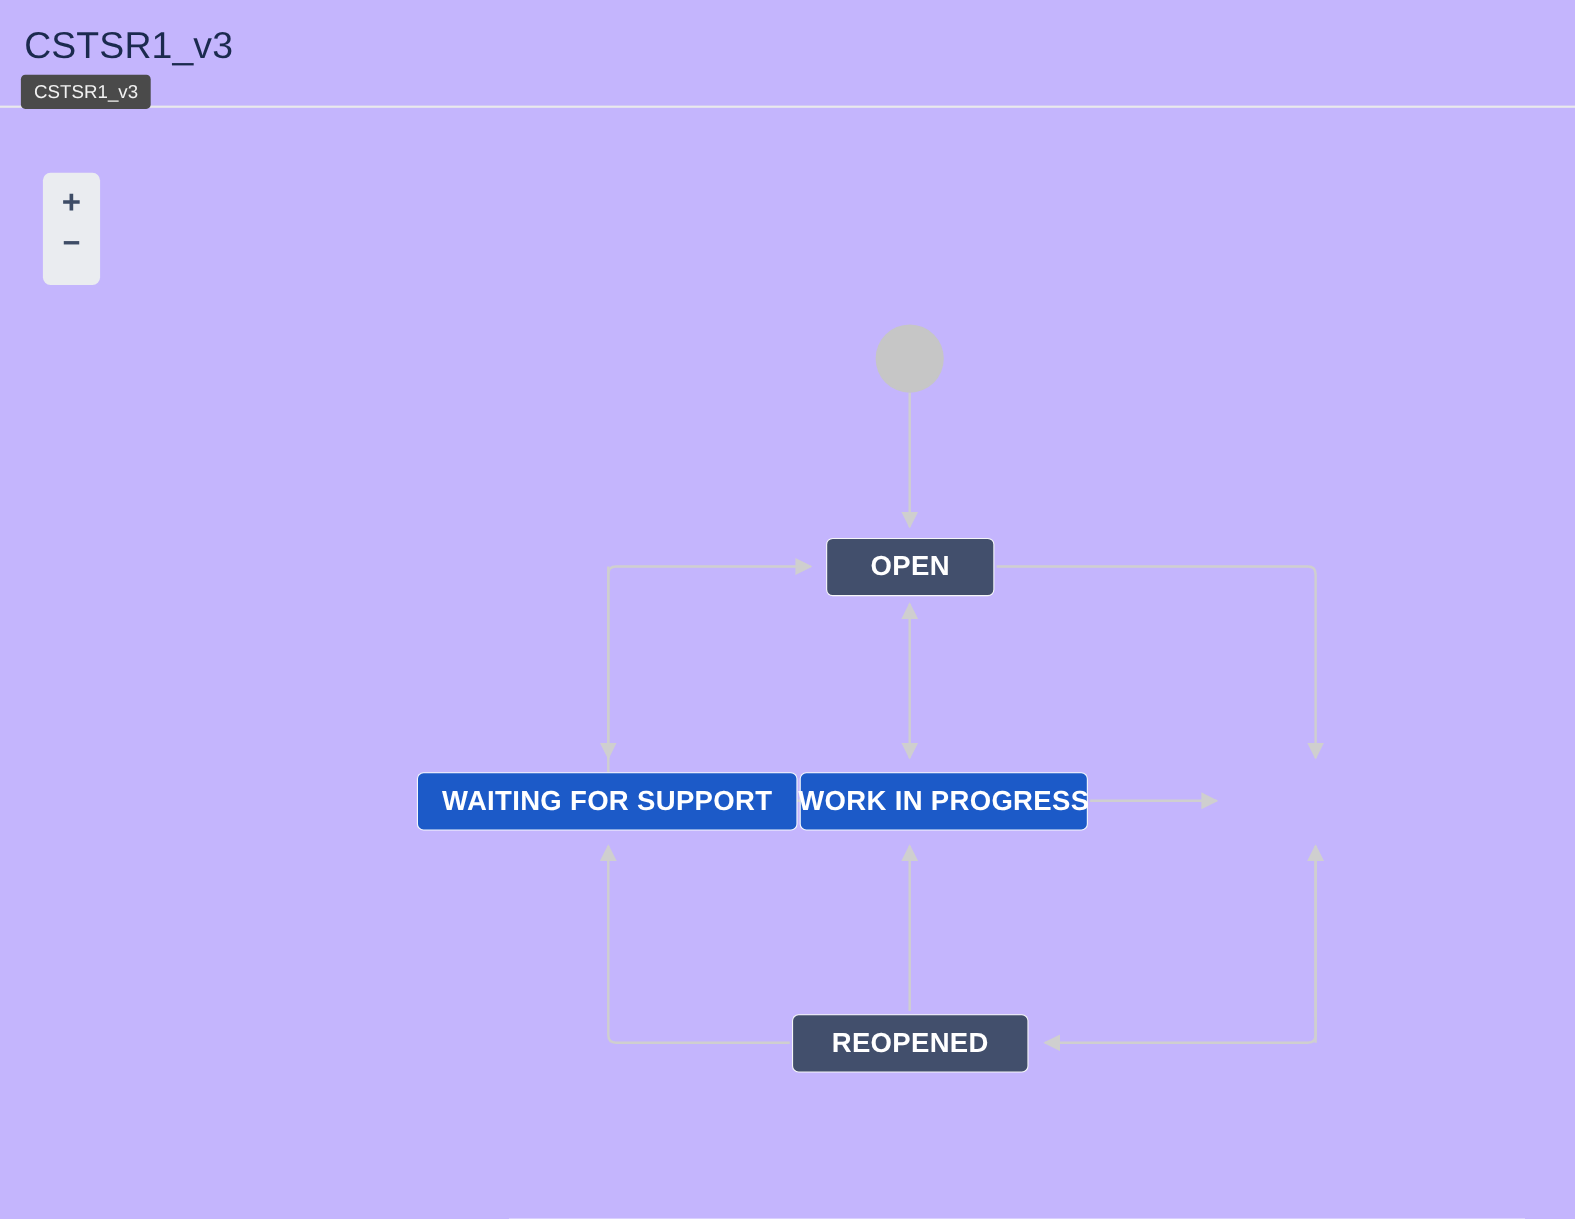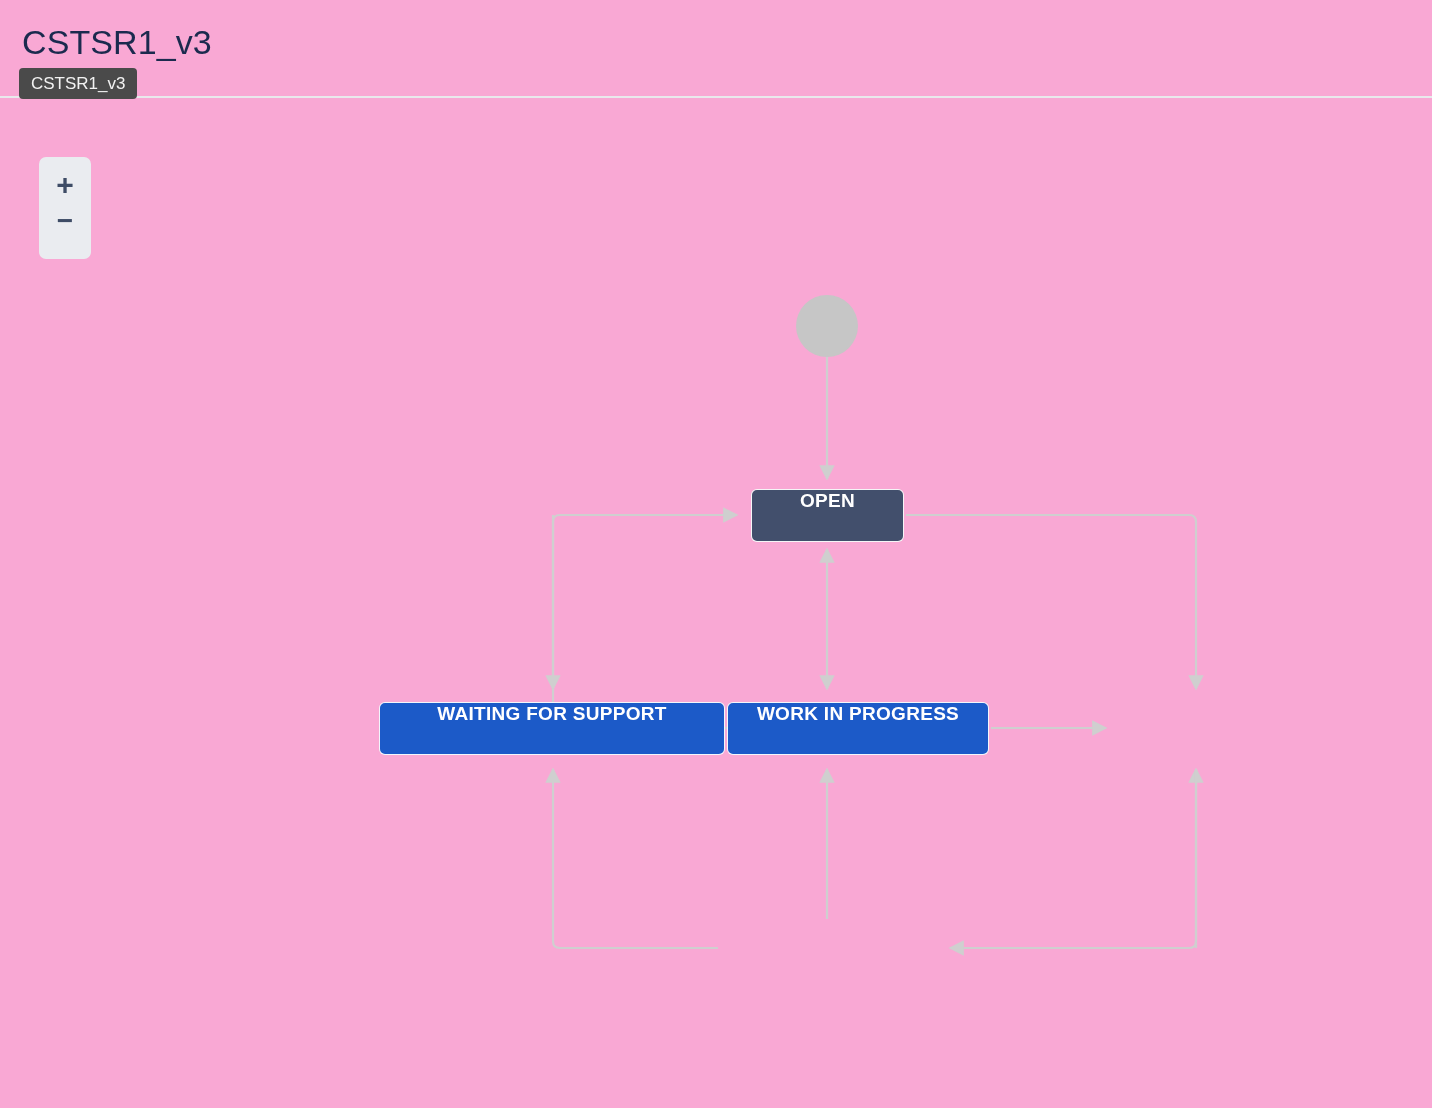--- a/index.html
+++ b/index.html
@@ -9,21 +9,21 @@
     width: 1432px;
     height: 1108px;
     overflow: hidden;
     font-family: "Liberation Sans", sans-serif;
   }
 
   #app {
     position: relative;
     width: 1432px;
     height: 1108px;
-    background: #f9a8d4;
+    background: #c4b5fd;
   }
 
   
   .header {
     position: absolute;
     left: 0;
     top: 0;
     width: 1432px;
     height: 97px;
   }
@@ -116,24 +116,25 @@
     top: 0;
     width: 1432px;
     height: 1011px;
   }
 
   
   .node {
     position: absolute;
     box-sizing: border-box;
     display: flex;
+    align-items: center;
     justify-content: center;
     border-radius: 6px;
     color: #ffffff;
-    font-size: 19px;
+    font-size: 25px;
     font-weight: 700;
     letter-spacing: 0.3px;
     white-space: nowrap;
     border: 1px solid rgba(255,255,255,0.95);
     cursor: pointer;
   }
   .node.navy  { background: #424f6c; }
   .node.blue  { background: #1c5ac8; }
   .node.green { background: #3c8560; }
 
@@ -208,15 +209,18 @@
 
     <div class="node blue" style="left:727px; top:605px; width:262px; height:53px;">
       <span>WORK IN PROGRESS</span>
     </div>
 
     <div class="node blue" style="left:379px; top:605px; width:346px; height:53px;">
       <span>WAITING FOR SUPPORT</span>
     </div>
 
 
+    <div class="node navy" style="left:720px; top:825px; width:215px; height:53px;">
+      <span>REOPENED</span>
+    </div>
 
   </div>
 </div>
 
 </body></html>

